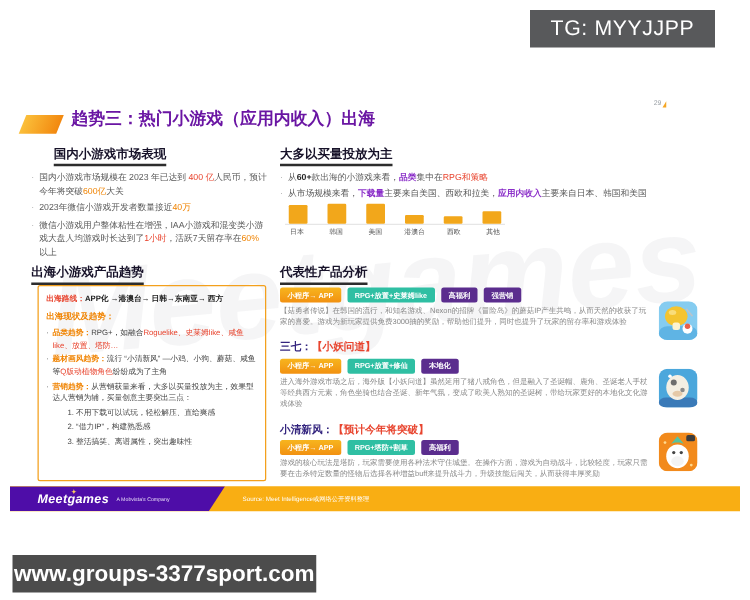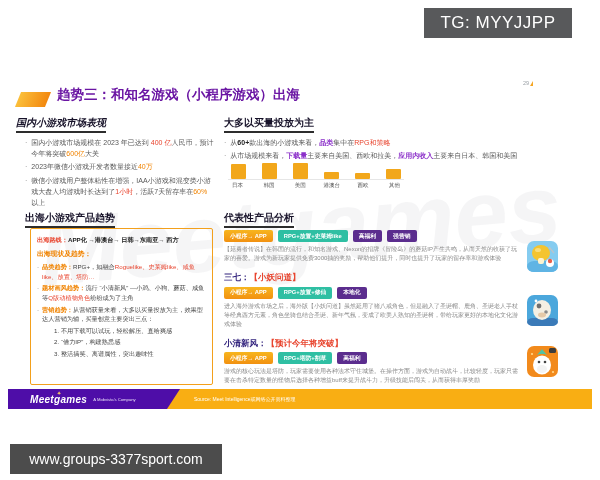--- a/index.html
+++ b/index.html
@@ -1,36 +1,36 @@
 <!DOCTYPE html>
 <html><head>
 <meta charset="utf-8">
 <style>
   html,body{margin:0;padding:0;}
   .screen{position:relative;width:600px;height:480px;background:#ffffff;overflow:hidden;
           font-family:"Liberation Sans", sans-serif;color:#555;}
   
   .tg-box{position:absolute;left:424px;top:8px;width:148px;height:30px;background:#58595b;
           color:#fff;font-size:17px;display:flex;align-items:center;justify-content:center;letter-spacing:.5px;z-index:9;}
-  .url-box{position:absolute;left:10px;top:444px;width:212px;height:30px;background:#4c4c4c;
-          color:#fff;font-size:14px;display:flex;align-items:center;justify-content:center;z-index:9;}
+  .url-box{position:absolute;left:10px;top:444px;width:243px;height:30px;background:#4c4c4c;
+          color:#fff;font-size:18px;display:flex;align-items:center;justify-content:center;z-index:9;font-weight:bold;}
   
   .wm{position:absolute;left:-10px;top:175px;width:620px;text-align:center;font-size:96px;font-weight:bold;
       font-style:italic;color:rgba(110,110,130,0.07);transform:rotate(-5deg);white-space:nowrap;z-index:1;pointer-events:none;}
   .content{position:absolute;inset:0;z-index:2;}
   
   .title-flag{position:absolute;left:18px;top:92px;width:30px;height:15px;
       background:linear-gradient(90deg,#fbbf3a,#f2880f);transform:skewX(-22deg);}
   .slide-title{position:absolute;left:57px;top:86px;font-size:13.5px;font-weight:bold;color:#6a15a3;}
   .page-num{position:absolute;left:523px;top:80px;font-size:5.5px;color:#9aa0a6;display:flex;align-items:flex-end;gap:1px;}
   .page-flag{width:0;height:0;border-left:3px solid transparent;border-bottom:5px solid #f5a623;}
   
   .section-heading{position:absolute;font-weight:bold;font-size:10px;color:#171229;
       border-bottom:2px solid #2d2d2d;padding-bottom:1px;}
-  .h-domestic{left:16px;top:116px;font-style:italic;}
+  .h-domestic{left:43px;top:116px;}
   .h-overseas{left:224px;top:116px;}
   .h-trends{left:25px;top:211px;}
   .h-rep{left:224px;top:211px;}
   
   .bullets{position:absolute;font-size:7px;line-height:1.6;color:#595959;}
   .domestic-bullets{left:25px;top:137px;width:189px;}
   .overseas-bullets{left:224px;top:137px;width:351px;}
   .bullet{display:flex;gap:4px;margin-bottom:2px;}
   .bullet .marker{color:#999;flex:0 0 auto;}
   
@@ -97,21 +97,21 @@
   <div class="url-box">www.groups-3377sport.com</div>
 
   <div class="content">
 
     <div class="page-num">
       <span>29</span>
       <span class="page-flag"></span>
     </div>
 
     <div class="title-flag"></div>
-    <div class="slide-title">趋势三：和知名游戏（小程序游戏）出海</div>
+    <div class="slide-title">趋势三：热门小游戏（应用内收入）出海</div>
 
     <div class="section-heading h-domestic">国内小游戏市场表现</div>
     <div class="section-heading h-overseas">大多以买量投放为主</div>
     <div class="section-heading h-trends">出海小游戏产品趋势</div>
     <div class="section-heading h-rep">代表性产品分析</div>
 
     <div class="bullets domestic-bullets">
       <div class="bullet">
           <span class="marker">·</span>
           <span><span>国内小游戏市场规模在 2023 年已达到 </span><span class="red">400 亿</span><span>人民币，预计今年将突破</span><span class="orange">600亿</span><span>大关</span></span>

